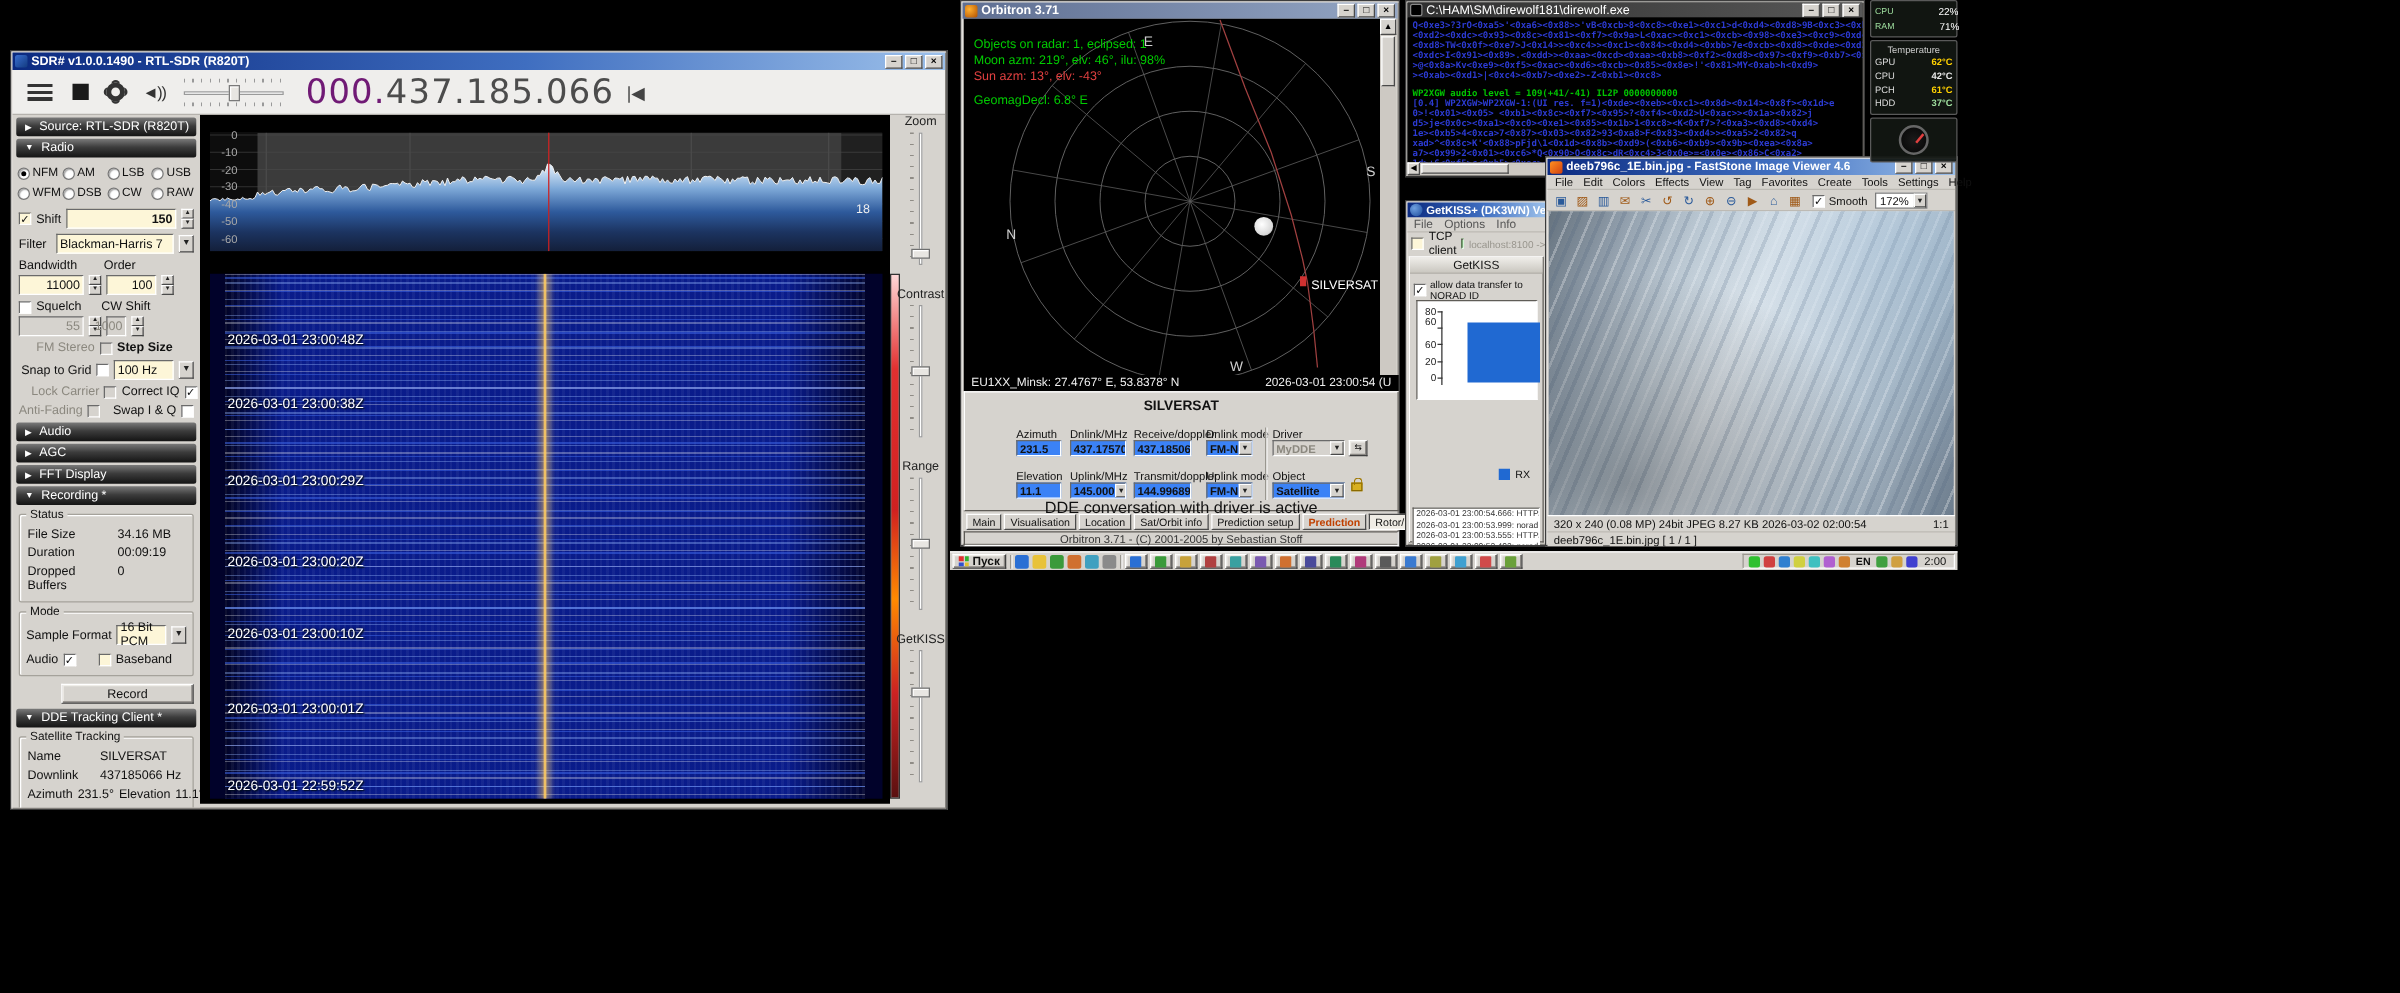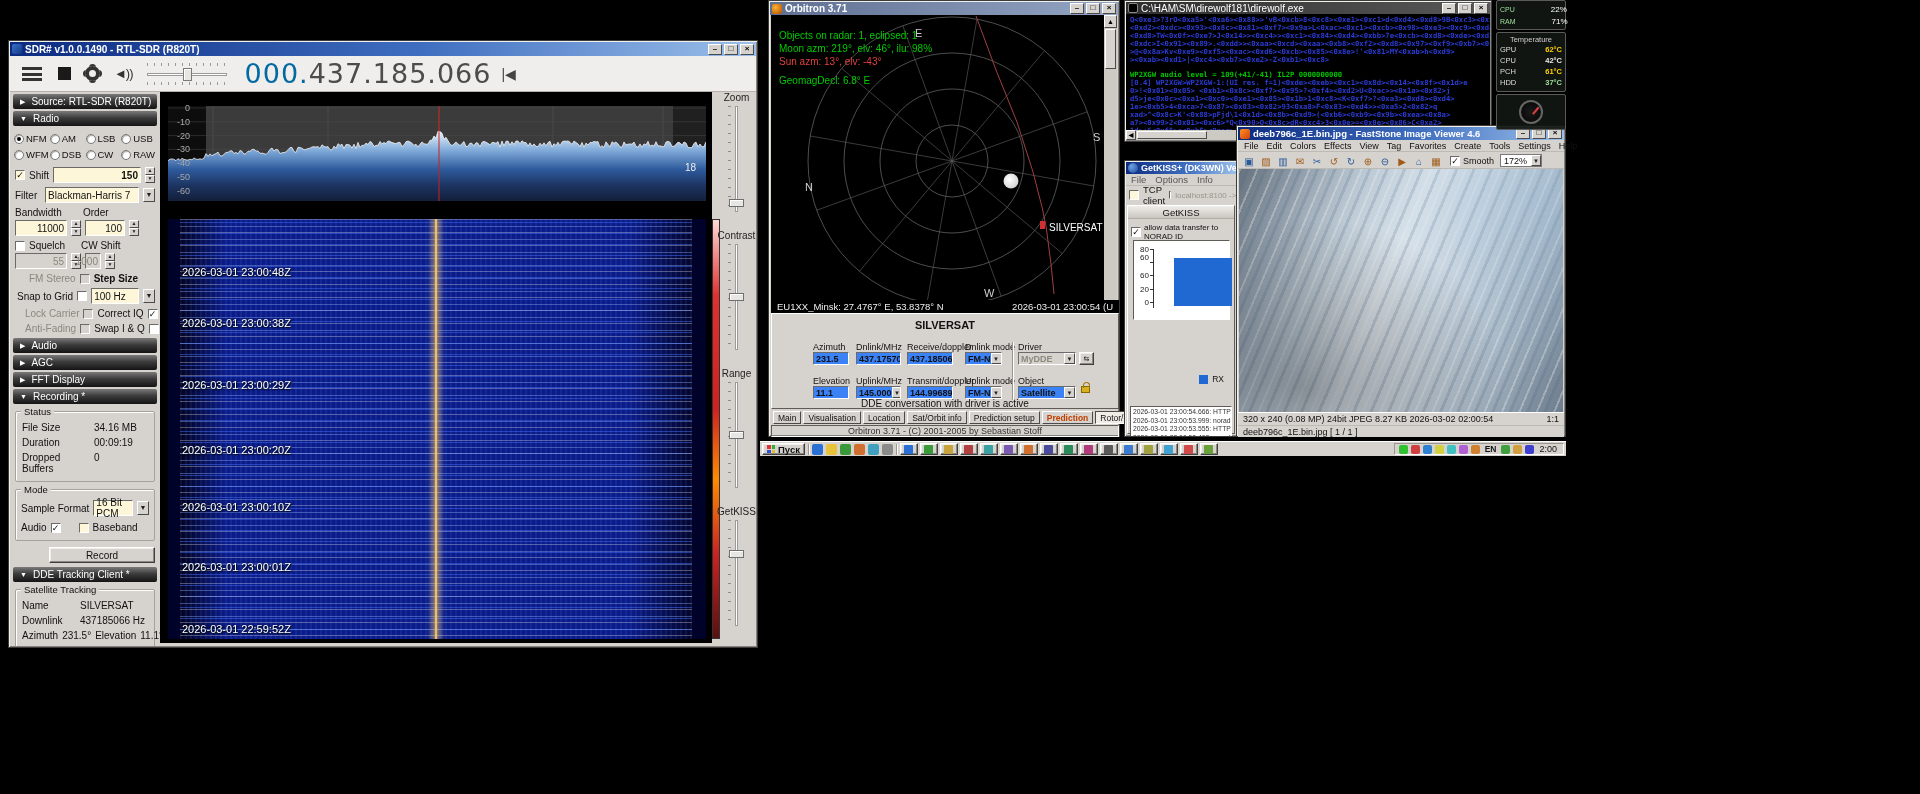--- a/index.html
+++ b/index.html
@@ -45,21 +45,21 @@
 #gearico{width:15px;height:15px;border:4px solid #333;border-radius:50%;margin-left:14px;
   box-shadow:0 -6px 0 -4px #333,0 6px 0 -4px #333,6px 0 0 -4px #333,-6px 0 0 -4px #333}
 #spkico{margin-left:14px;font-size:13px;color:#333;letter-spacing:-1px}
 #volslider{position:relative;width:80px;height:22px;margin-left:14px}
 #volslider .ticks{position:absolute;left:0;right:0;height:3px;
   background:repeating-linear-gradient(90deg,#999 0 1px,transparent 1px 7px)}
 #volslider .groove{position:absolute;top:10px;left:0;right:0;height:3px;background:#fff;border:1px solid #9a9a9a}
 #volslider .thumb{position:absolute;top:5px;left:46%;width:9px;height:13px;background:#e8e6e2;
   border:1px solid #7a7a7a;box-shadow:inset 1px 1px 0 #fff}
 #freqdisp{margin-left:18px;font-family:"DejaVu Sans",sans-serif;font-size:27px;letter-spacing:1px;white-space:nowrap}
-#freqdisp .dim{color:#0369a1}
+#freqdisp .dim{color:#701a75}
 #freqdisp .lit{color:#4c4c4c}
 #stepico{margin-left:10px;font-size:14px;color:#444}
 #sdr-left{position:absolute;top:51px;left:1px;width:150px;bottom:1px;background:#d6d3ce;
   font-size:10px;overflow:hidden}
 .ph{height:15px;margin:2px 3px 0;background:linear-gradient(180deg,#7a7a7a,#3c3c3c 45%,#141414);
   color:#fff;display:flex;align-items:center;gap:6px;padding-left:7px;border-radius:2px;font-size:10px}
 .ph .arr{font-size:7px}
 #modes{display:grid;grid-template-columns:repeat(4,1fr);gap:5px 1px;padding:7px 4px 5px;font-size:9.5px}
 #modes .m{display:flex;align-items:center;gap:2px}
 .row{display:flex;align-items:center;gap:4px;padding:2px 5px;font-size:10px}
@@ -115,21 +115,21 @@
 .olab{position:absolute;font-size:9px;white-space:nowrap}
 .ofield{position:absolute;height:13px;background:#3b82f6;border:1px solid;border-color:#6a6a6a #fff #fff #6a6a6a;
   font-size:9px;font-weight:bold;display:flex;align-items:center;padding-left:2px;overflow:hidden;white-space:nowrap}
 .ofield .ddarrow{margin-left:auto;height:100%;line-height:10px;font-size:6px;width:11px}
 .ofield.dis{background:#d6d3ce;color:#8b887f}
 #orb-divider{position:absolute;left:240px;top:28px;width:1px;height:58px;background:#9a978f;box-shadow:1px 0 0 #fff}
 #orb-ddebtn{position:absolute;left:307px;top:38px;width:15px;height:13px;font-size:7px;line-height:11px}
 #orb-lock{position:absolute;left:309px;top:72px;width:9px;height:7px;background:#d8b020;border:1px solid #8a6a00}
 #orb-lock::before{content:"";position:absolute;left:1px;top:-5px;width:5px;height:5px;border:1.5px solid #a07800;
   border-bottom:none;border-radius:4px 4px 0 0}
-#orb-ddestatus{position:absolute;left:0;right:0;top:84px;text-align:center;font-size:10px}
+#orb-ddestatus{position:absolute;left:0;right:0;top:84px;text-align:center;font-size:13px}
 #orb-tabs{position:absolute;left:2px;top:410px;height:13px;display:flex;gap:2px;padding-left:2px}
 .otab{height:13px;padding:0 4px;font-size:8.5px;line-height:12px;background:#d6d3ce;
   border:1px solid;border-color:#fff #4a4a4a #4a4a4a #fff;white-space:nowrap}
 .otab.active{background:#efece5;border-color:#4a4a4a #fff #fff #4a4a4a}
 .otab.warn{color:#c04000;font-weight:bold}
 #orb-sbar{position:absolute;left:2px;top:424px;width:348px;height:12px;border:1px solid;
   border-color:#5f5c57 #fff #fff #5f5c57;text-align:center;font-size:9px;color:#333;line-height:11px}
 
 #con-win{left:1124px;top:0;width:368px;height:142px;z-index:10;background:#111}
 #con-win .tbar{height:12px;font-weight:normal}
@@ -367,21 +367,21 @@
         <span style="display:flex;gap:4px;align-items:center;margin-left:10px">
             <span class="lab dis-lab">Lock Carrier</span>
             <span class="cb dis"></span>
           </span>
         <span style="display:flex;gap:4px;align-items:center">
             <span class="lab">Correct IQ</span>
             <span class="cb on"></span>
           </span>
       </div>
       <div class="row" style="justify-content:space-between">
-        <span style="display:flex;gap:4px;align-items:center;margin-left:10px">
+        <span style="display:flex;gap:4px;align-items:center;">
             <span class="lab dis-lab">Anti-Fading</span>
             <span class="cb dis"></span>
           </span>
         <span style="display:flex;gap:4px;align-items:center">
             <span class="lab">Swap I &amp; Q</span>
             <span class="cb"></span>
           </span>
       </div>
       <div class="ph">
           <span class="arr">▶</span>

